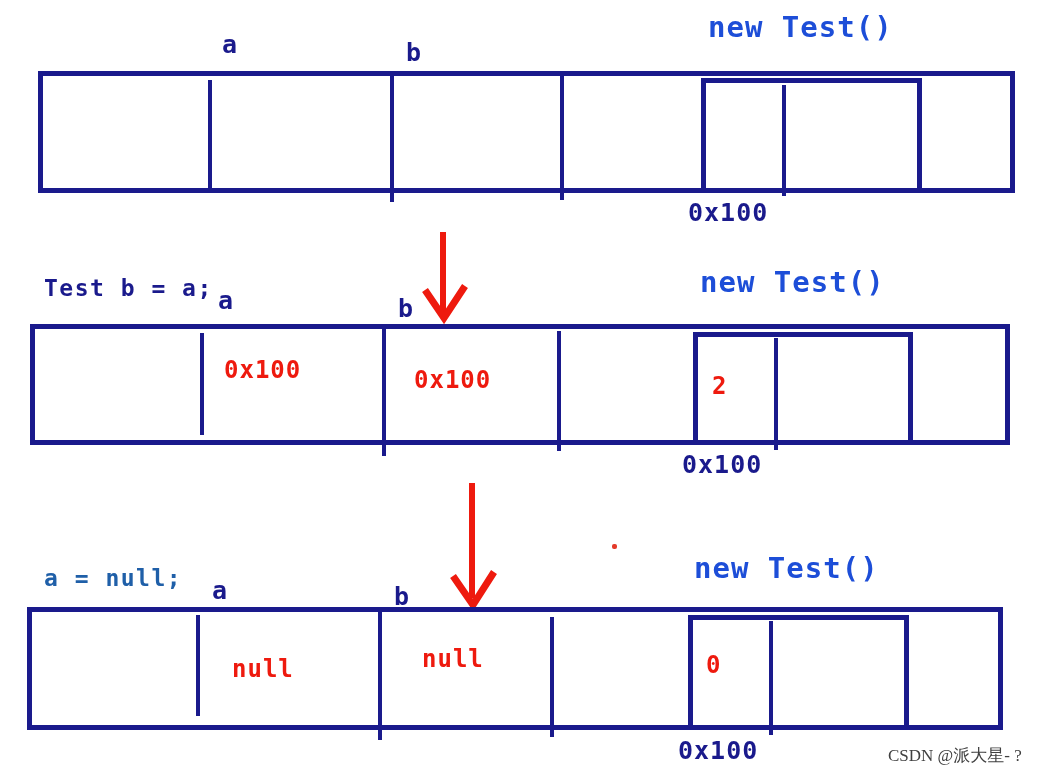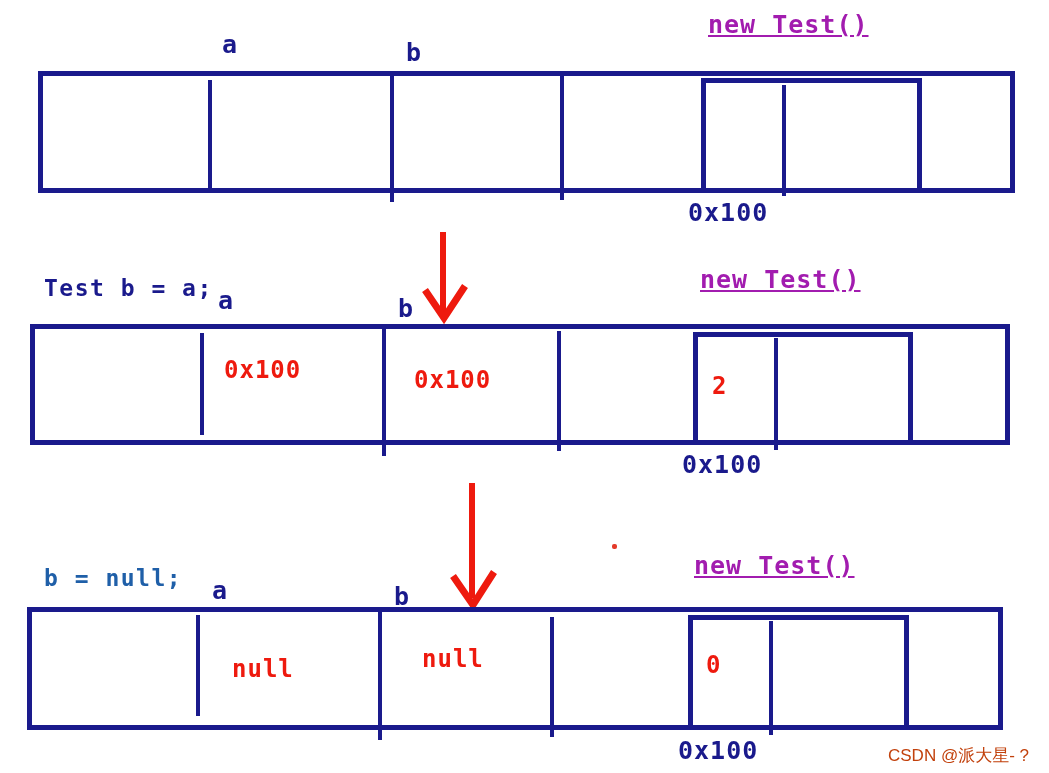--- a/index.html
+++ b/index.html
@@ -1,25 +1,25 @@
 <!DOCTYPE html>
 <html><head>
 <meta charset="utf-8">
 <style>
   html,body{margin:0;padding:0;background:#ffffff;}
   .canvas{position:relative;width:1049px;height:773px;background:#fff;overflow:hidden;
           font-family:"DejaVu Sans Mono", monospace;}
   
-  .heap-label{position:absolute;color:#a21caf;font-weight:bold;font-size:25px;letter-spacing:1px;white-space:nowrap;text-decoration:underline;}
+  .heap-label{position:absolute;color:#1d4ed8;font-weight:bold;font-size:29px;letter-spacing:1px;white-space:nowrap;}
   .var-label{position:absolute;color:#1a1a8c;font-weight:bold;font-size:25px;}
   .addr-label{position:absolute;color:#1a1a8c;font-weight:bold;font-size:25px;letter-spacing:1px;}
   .code{position:absolute;color:#1a1a8c;font-weight:bold;font-size:23px;line-height:29px;letter-spacing:1.5px;white-space:pre;}
   .code.light{color:#1f5fa8;}
   .red-val{position:absolute;color:#ee1a0e;font-weight:bold;font-size:24px;letter-spacing:1px;white-space:nowrap;}
-  .watermark{position:absolute;color:#c2410c;font-size:17px;font-family:Liberation Sans, sans-serif;white-space:nowrap;}
+  .watermark{position:absolute;color:#404040;font-size:17px;font-family:Liberation Serif, serif;white-space:nowrap;}
   
   .bar{position:absolute;border:5px solid #1a1a8c;background:#fff;}
   .vline{position:absolute;width:4px;background:#1a1a8c;}
   .inner-box{position:absolute;border:5px solid #1a1a8c;background:#fff;}
   .red-dot{position:absolute;width:5px;height:5px;background:#e43a2a;border-radius:2px;}
   svg{position:absolute;overflow:visible;}
 </style>
 </head>
 <body>
 
@@ -56,20 +56,21 @@
   <div class="vline" style="left:557px;top:331px;height:120px;"></div>
   <div class="inner-box" style="left:693px;top:332px;width:210px;height:103px;"></div>
   <div class="vline" style="left:774px;top:338px;height:112px;"></div>
 
   <div class="red-val" style="left:224px;top:356px;">0x100</div>
   <div class="red-val" style="left:414px;top:366px;">0x100</div>
   <div class="red-val" style="left:712px;top:372px;">2</div>
   <div class="addr-label" style="left:682px;top:450px;">0x100</div>
 
   <div class="code light" style="left:44px;top:506px;">
+    <div>a = null;</div>
     <div>b = null;</div>
   </div>
 
   <svg style="left:446px;top:478px;" width="54" height="132" viewBox="0 0 54 132">
     <line x1="26" y1="5" x2="26" y2="120" stroke="#ee1a0e" stroke-width="6"></line>
     <polyline points="7,98 27,127 48,94" fill="none" stroke="#ee1a0e" stroke-width="7"></polyline>
   </svg>
 
   <div class="red-dot" style="left:612px;top:544px;"></div>
 

